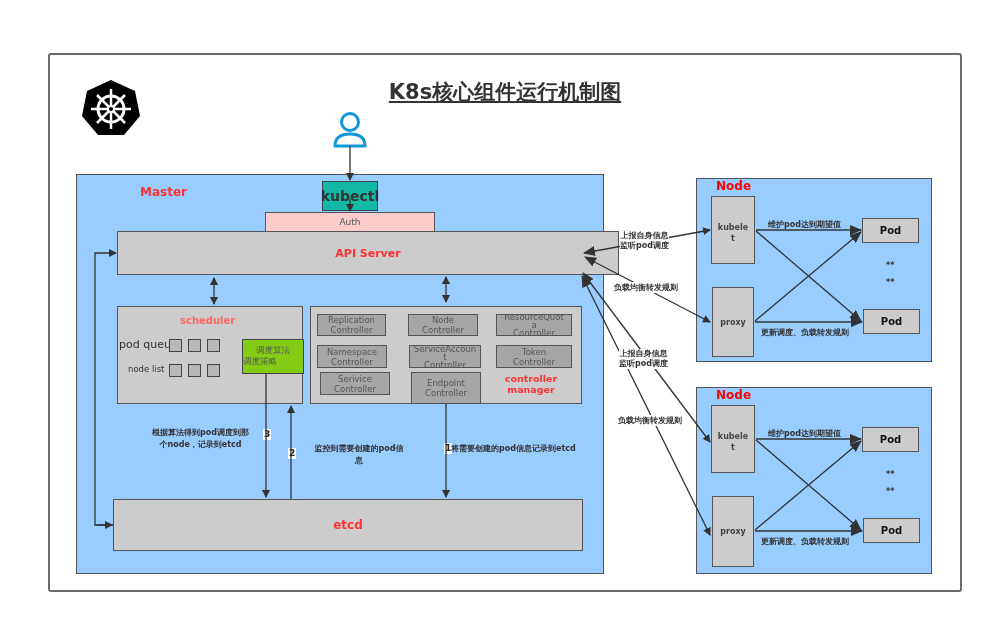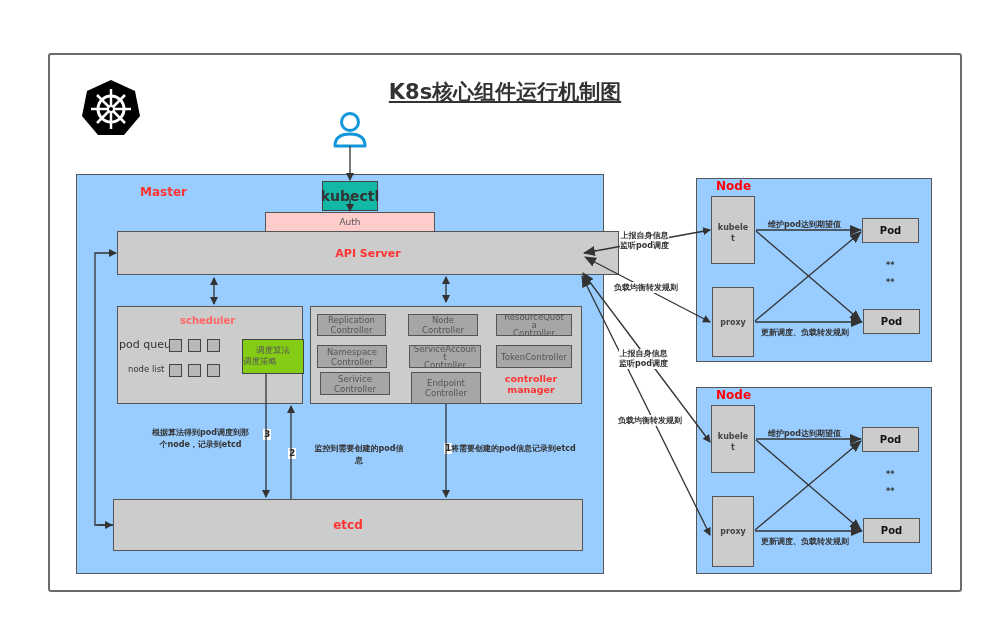--- a/index.html
+++ b/index.html
@@ -92,21 +92,21 @@
 </div>
 <div class="abs dgray ctrl center" style="left:317px;top:345px;width:70px;height:23px;flex-direction:column;">
   <span>Namespace</span>
   <span>Controller</span>
 </div>
 <div class="abs dgray ctrl center" style="left:409px;top:345px;width:72px;height:23px;flex-direction:column;line-height:8px;">
   <span>ServiceAccoun</span>
   <span>t</span>
   <span>Controller</span>
 </div>
-<div class="abs dgray ctrl center" style="left:496px;top:345px;width:76px;height:23px;flex-direction:row;">
+<div class="abs dgray ctrl center" style="left:496px;top:345px;width:76px;height:23px;flex-direction:column;">
   <span>Token</span>
   <span>Controller</span>
 </div>
 <div class="abs dgray ctrl center" style="left:320px;top:372px;width:70px;height:23px;flex-direction:column;">
   <span>Serivice</span>
   <span>Controller</span>
 </div>
 <div class="abs dgray ctrl center" style="left:411px;top:372px;width:70px;height:32px;flex-direction:column;">
   <span>Endpoint</span>
   <span>Controller</span>

